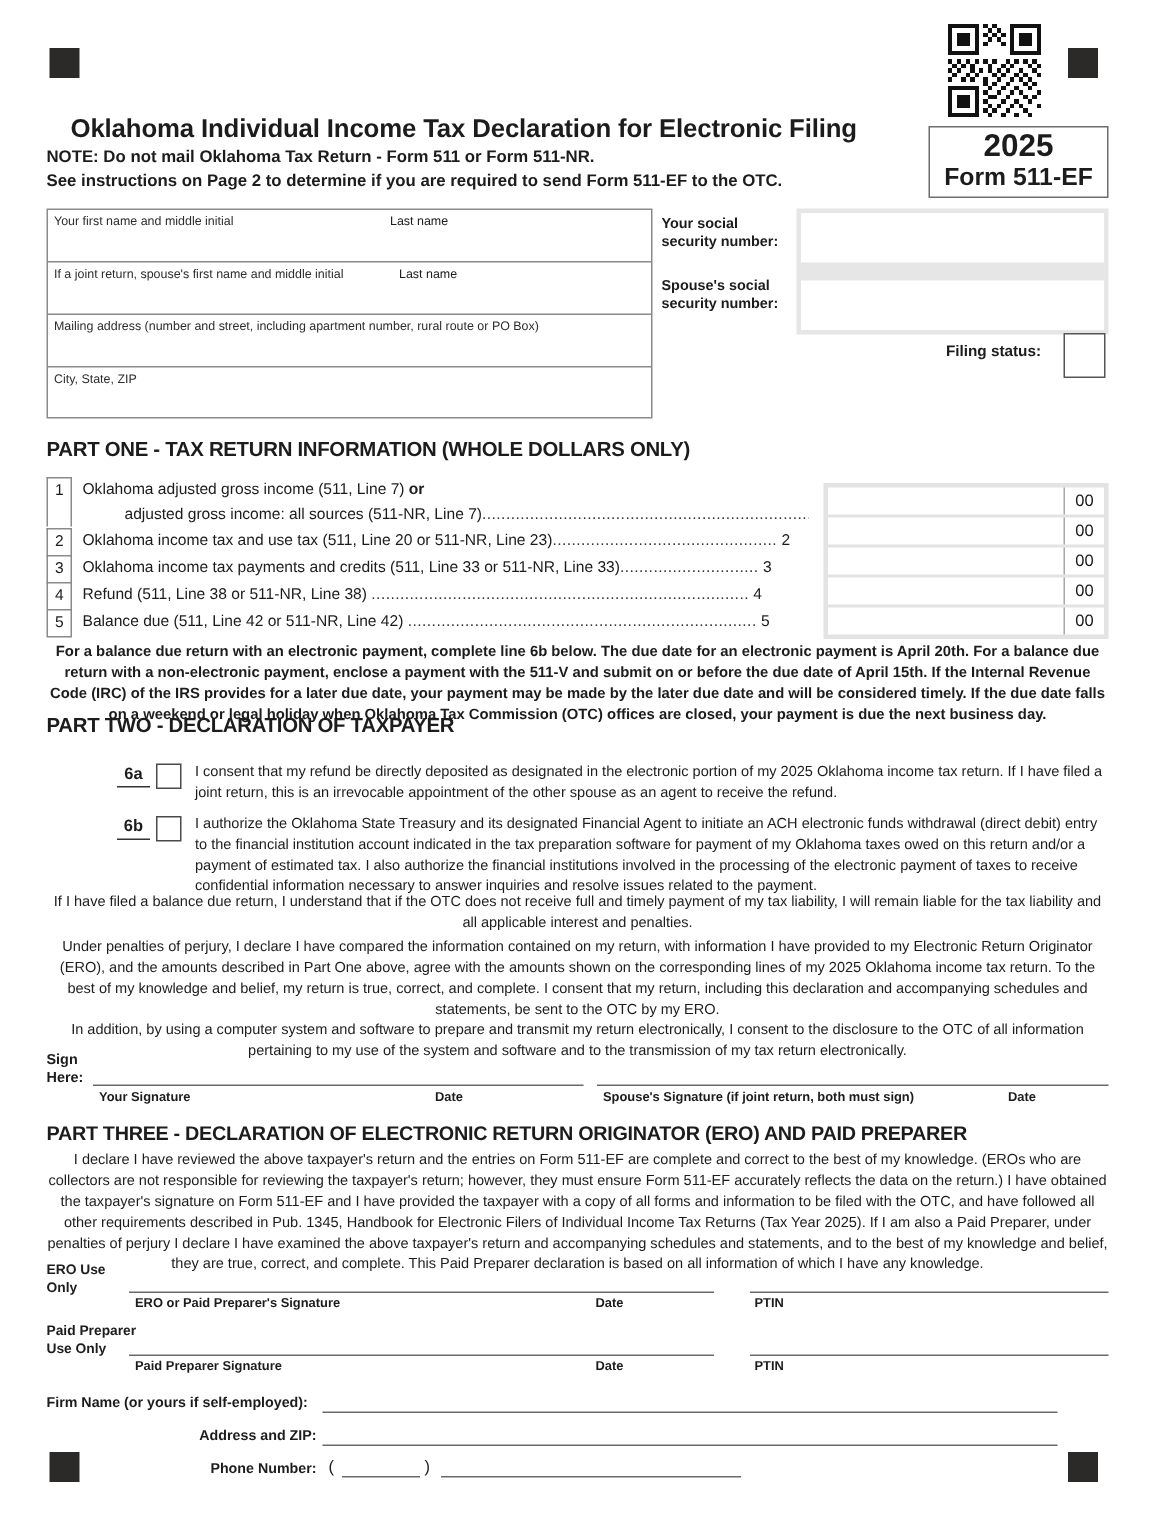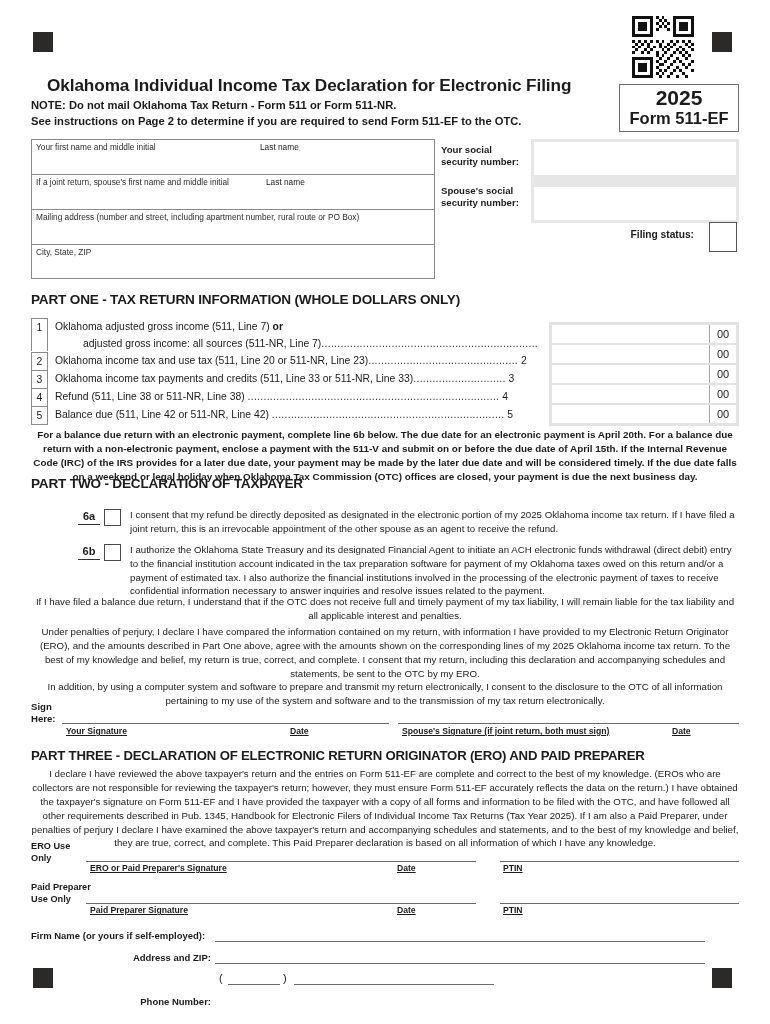--- a/index.html
+++ b/index.html
@@ -170,21 +170,21 @@
 
   
   .sign-here {
     position: absolute; left: 31px; top: 701px;
     font-size: 9.6px; font-weight: bold; line-height: 1.3;
   }
   .sigline {
     position: absolute; border-bottom: 1.4px solid #6a6a6a; height: 0;
   }
   .sigcap {
-    position: absolute; font-size: 8.6px; font-weight: bold; white-space: nowrap; text-decoration: underline;
+    position: absolute; font-size: 8.6px; font-weight: bold; white-space: nowrap;
   }
 
   
   .side-label {
     position: absolute; font-size: 9.2px; font-weight: bold; line-height: 1.3;
   }
 
   
   .bottom-label {
     position: absolute; font-size: 9.5px; font-weight: bold; text-align: right;
@@ -470,19 +470,19 @@
   <div class="sigcap" style="left:90px; top:905px;">Paid Preparer Signature</div>
   <div class="sigcap" style="left:397px; top:905px;">Date</div>
   <div class="sigcap" style="left:503px; top:905px;">PTIN</div>
 
   <div class="bottom-label" style="left:31px; top:930px; width:180px; text-align:left;">Firm Name (or yours if self-employed):</div>
   <div class="bottom-rule" style="left:215px; top:941px; width:490px;"></div>
 
   <div class="bottom-label" style="left:31px; top:952px; width:180px;">Address and ZIP:</div>
   <div class="bottom-rule" style="left:215px; top:963px; width:490px;"></div>
 
-  <div class="bottom-label" style="left:31px; top:996px; width:180px;">Phone Number:</div>
+  <div class="bottom-label" style="left:31px; top:974px; width:180px;">Phone Number:</div>
   <div class="paren" style="left:219px; top:972px;">(</div>
   <div class="bottom-rule" style="left:228px; top:984px; width:52px;"></div>
   <div class="paren" style="left:283px; top:972px;">)</div>
   <div class="bottom-rule" style="left:294px; top:984px; width:200px;"></div>
 
 </div>
 
 </body></html>

